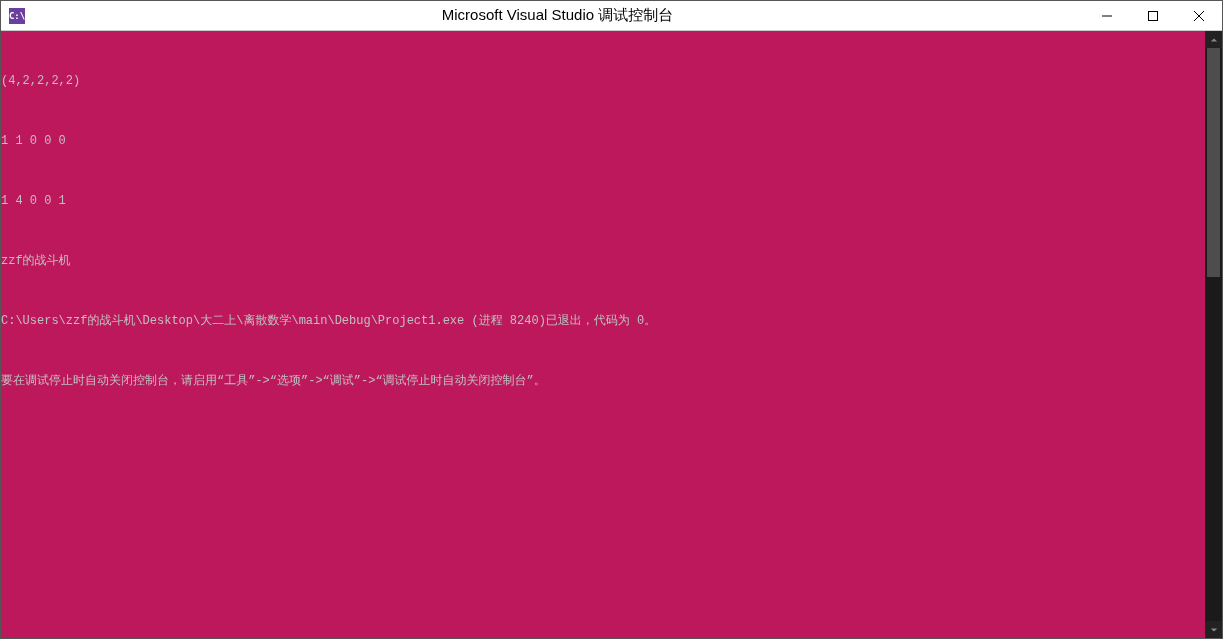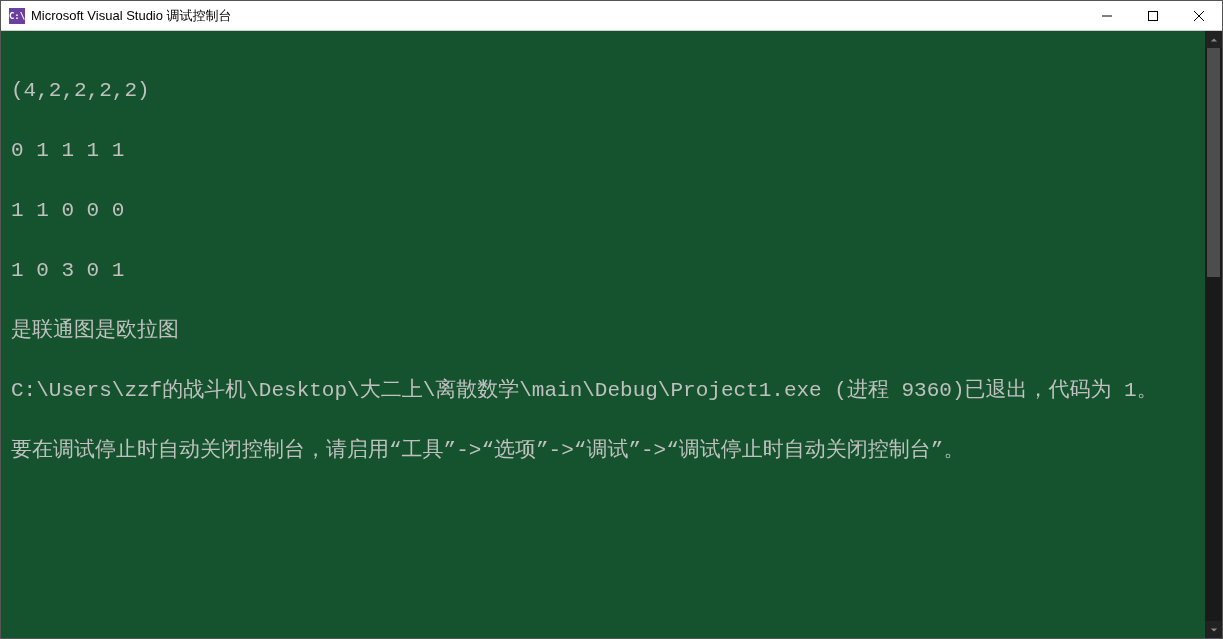--- a/index.html
+++ b/index.html
@@ -38,23 +38,24 @@
       background: #6b3fa0;
       display: flex;
       align-items: center;
       justify-content: center;
       color: #fff;
       font-size: 9px;
       font-weight: bold;
       font-family: Consolas, monospace;
     }
     .titlebar-text {
-      font-size: 13px;
+      font-size: 15px;
       color: #000;
       flex: 1;
+      text-align: center;
     }
     .titlebar-controls {
       display: flex;
       height: 100%;
     }
     .titlebar-btn {
       width: 46px;
       height: 100%;
       display: flex;
       align-items: center;
@@ -68,26 +69,26 @@
       height: 10px;
     }
     .console-area {
       flex: 1;
       display: flex;
       background: #000000;
       overflow: hidden;
     }
     .console {
       flex: 1;
-      background: #14532d;
+      background: #be185d;
       color: #c0c0c0;
       font-family: "NSimSun", "SimSun", Consolas, "Courier New", monospace;
-      font-size: 21px;
+      font-size: 12px;
       line-height: 20px;
-      padding: 10px;
+      padding: 0;
       white-space: pre;
       overflow: hidden;
     }
     .console-line {
       white-space: pre;
     }
     .scrollbar {
       width: 17px;
       background: #222;
       position: relative;
@@ -152,25 +153,24 @@
         <svg viewBox="0 0 10 10">
             <line x1="0" y1="0" x2="10" y2="10" stroke="#000" stroke-width="1"></line>
             <line x1="10" y1="0" x2="0" y2="10" stroke="#000" stroke-width="1"></line>
           </svg>
       </button>
     </div>
   </div>
   <div class="console-area">
     <div class="console">
       <div class="console-line">(4,2,2,2,2)</div>
-      <div class="console-line">0 1 1 1 1</div>
       <div class="console-line">1 1 0 0 0</div>
-      <div class="console-line">1 0 3 0 1</div>
-      <div class="console-line">是联通图是欧拉图</div>
-      <div class="console-line">C:\Users\zzf的战斗机\Desktop\大二上\离散数学\main\Debug\Project1.exe (进程 9360)已退出，代码为 1。</div>
+      <div class="console-line">1 4 0 0 1</div>
+      <div class="console-line">zzf的战斗机</div>
+      <div class="console-line">C:\Users\zzf的战斗机\Desktop\大二上\离散数学\main\Debug\Project1.exe (进程 8240)已退出，代码为 0。</div>
       <div class="console-line">要在调试停止时自动关闭控制台，请启用“工具”-&gt;“选项”-&gt;“调试”-&gt;“调试停止时自动关闭控制台”。</div>
       
       
     </div>
     <div class="scrollbar">
       <div class="scrollbar-btn up">
         <svg viewBox="0 0 10 10">
             <path d="M1 7 L5 3 L9 7 Z"></path>
           </svg>
       </div>

